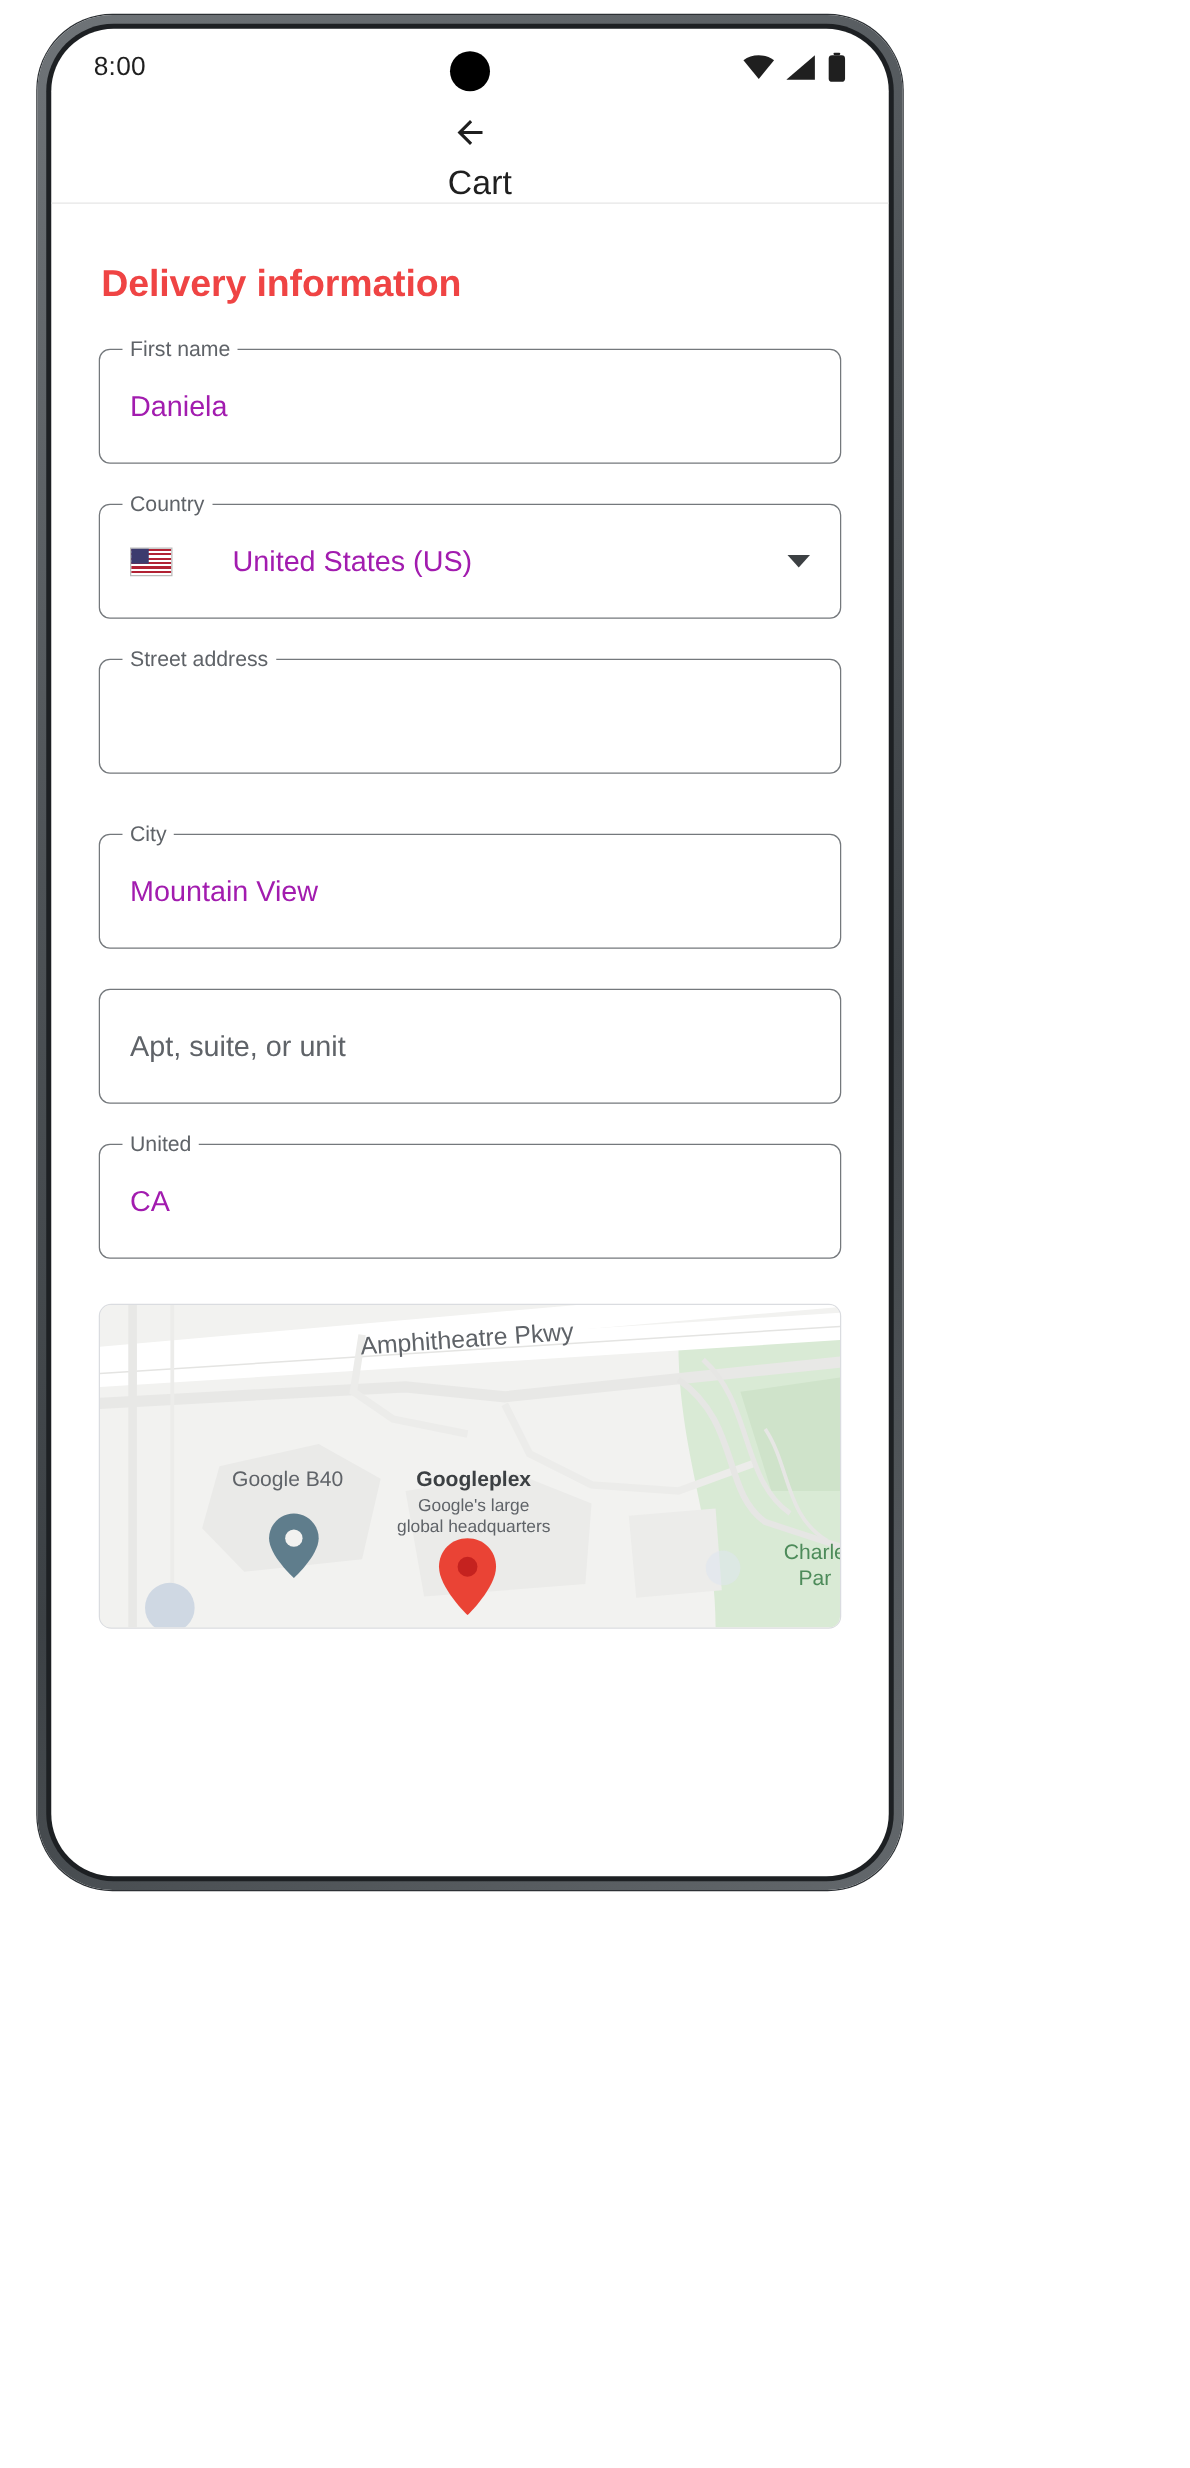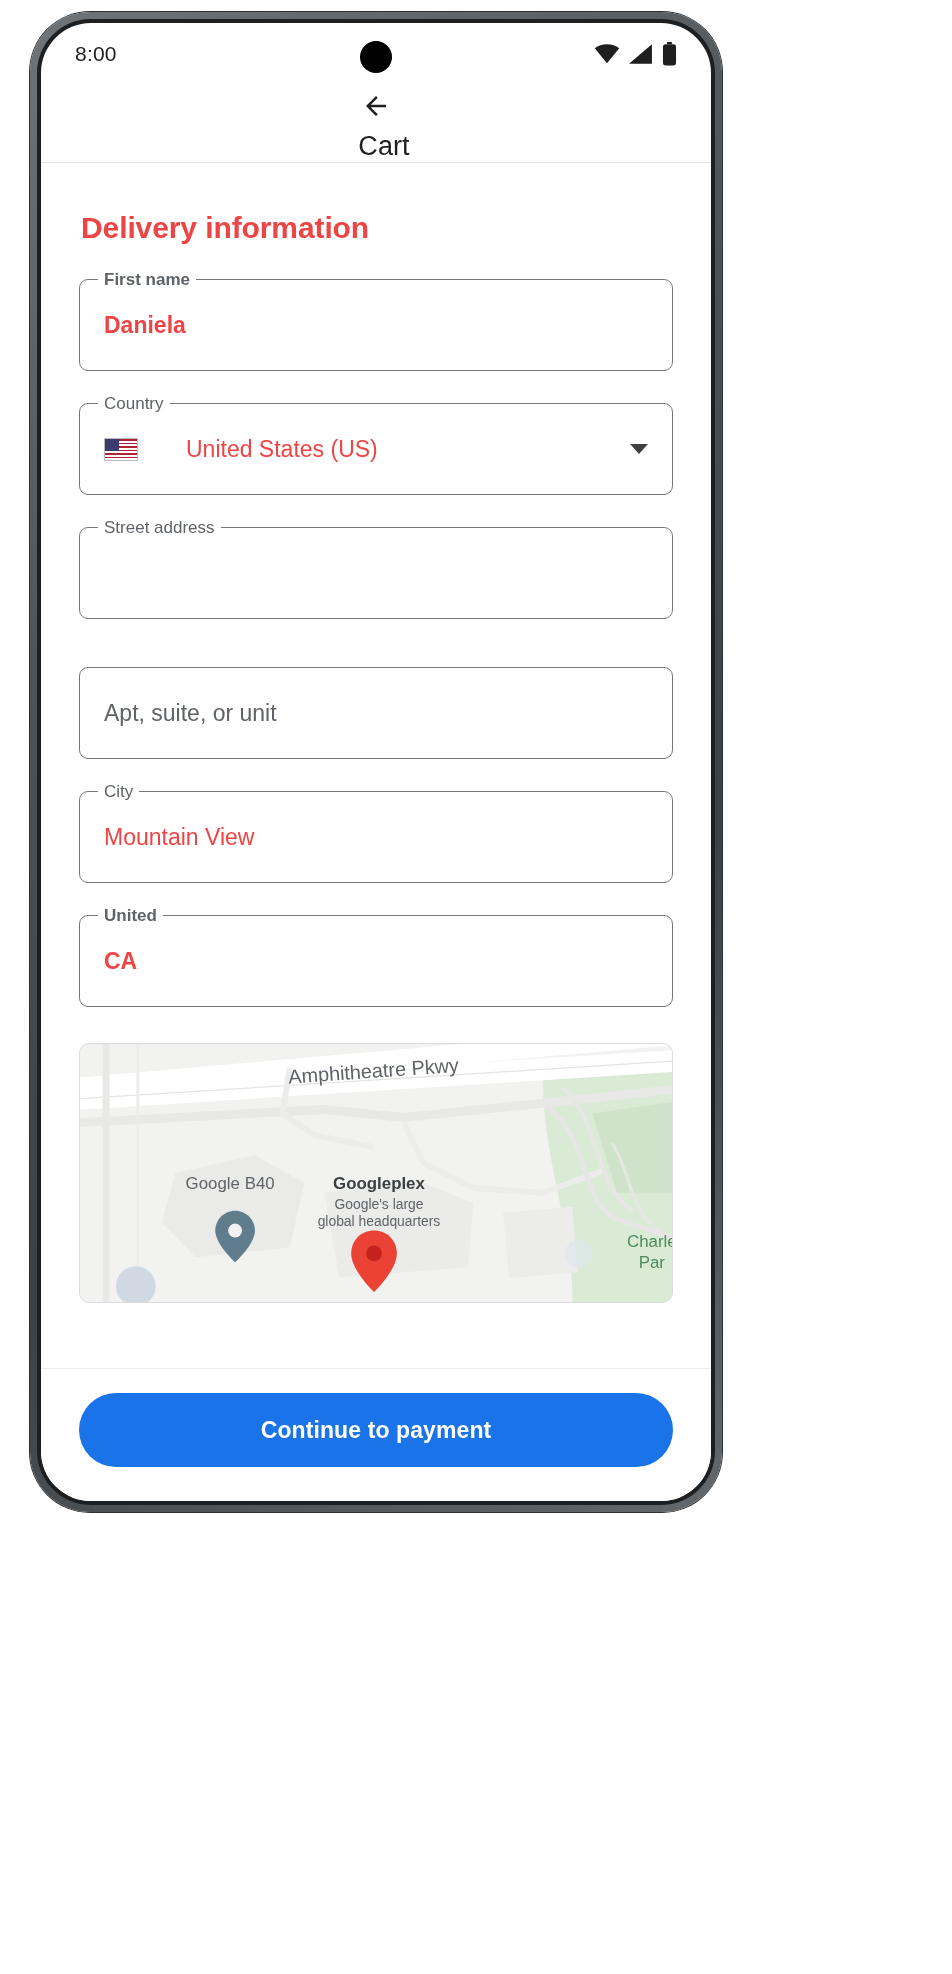--- a/index.html
+++ b/index.html
@@ -87,21 +87,21 @@
     overflow: hidden;
   }
   #section-title {
     font-size: 30px;
     color: #ef4444;
     margin: 48px 0 34px 2px;
     letter-spacing: -.1px;
   }
 
   
-  .field-row { display: flex; gap: 25px; font-weight: bold; }
+  .field-row { display: flex; gap: 25px; }
   .field {
     position: relative;
     flex: 1;
     height: 92px;
     border: 1px solid #74787c;
     border-radius: 9px;
     display: flex; align-items: center;
     padding: 0 24px;
     margin-bottom: 32px;
     background: #fff;
@@ -112,21 +112,21 @@
     top: -10px; left: 18px;
     background: #fff;
     padding: 0 6px;
     font-size: 17px;
     color: #5f6368;
     line-height: 20px;
     white-space: nowrap;
   }
   .field-value {
     font-size: 23px;
-    color: #ef4444;
+    color: #a21caf;
   }
   .field-placeholder {
     font-size: 23px;
     color: #5f6368;
   }
   .field.select { cursor: pointer; gap: 32px; }
   .flag-fallback {
     display: inline-block;
     width: 34px; height: 23px;
     margin-right: 16px;
@@ -250,26 +250,26 @@
       <span class="dropdown-arrow"></span>
     </div>
 
     <div class="field">
       <span class="field-label">Street address</span>
     </div>
 
     <div class="gap-large"></div>
 
     <div class="field">
-      <span class="field-placeholder">Apt, suite, or unit</span>
-    </div>
-
-    <div class="field">
       <span class="field-label">City</span>
       <span class="field-value">Mountain View</span>
+    </div>
+
+    <div class="field">
+      <span class="field-placeholder">Apt, suite, or unit</span>
     </div>
 
     <div class="field-row">
       <div class="field">
         <span class="field-label">United</span>
         <span class="field-value">CA</span>
       </div>
     </div>
 
     <div id="map-card">
@@ -306,19 +306,16 @@
         </g>
         <g transform="translate(300,188)">
           <path d="M0 0 C-13 0 -23 10 -23 23 C-23 40 0 62 0 62 C0 62 23 40 23 23 C23 10 13 0 0 0 Z" fill="#ea4335"></path>
           <circle cx="0" cy="23" r="8" fill="#c5221f"></circle>
         </g>
       </svg>
     </div>
 
   </div>
 
-  <div id="bottom-bar">
-    <button id="continue-button">Continue to payment</button>
-  </div>
 
 </div>
 </div>
 </div>
 
 </body></html>

